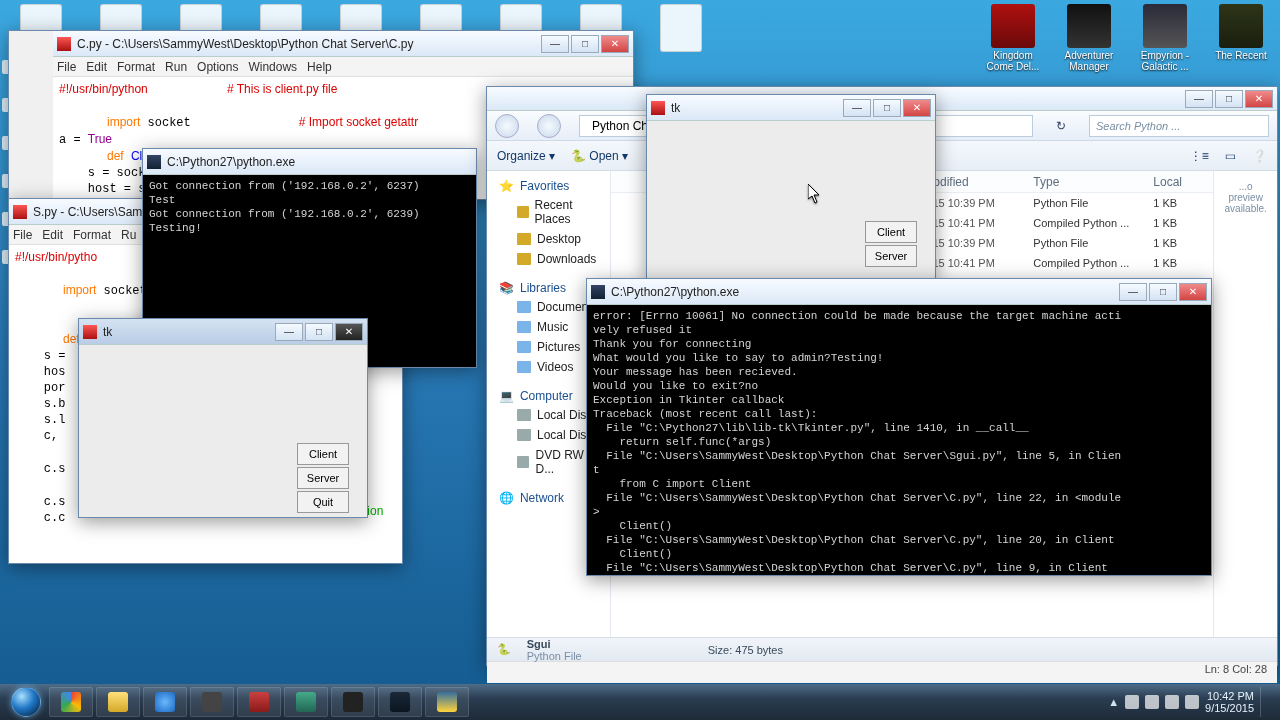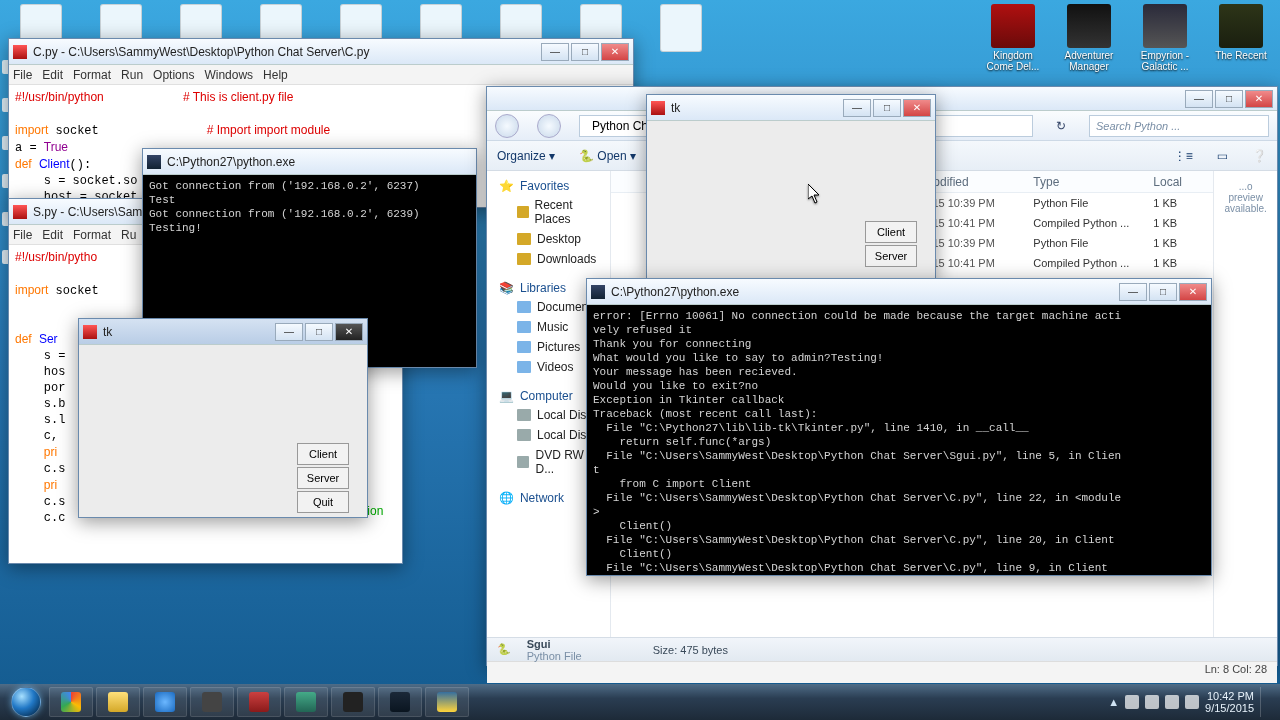--- a/index.html
+++ b/index.html
@@ -29,35 +29,35 @@
 .py-ico { background: linear-gradient(#346,#123); }
 .folder-ico { background: linear-gradient(#ffe07a,#d4a828); }
 .titlebar .spacer { flex: 1; }
 .winbtn { width: 28px; height: 18px; margin-left: 2px; background: linear-gradient(#f5faff,#d4e3f3); border: 1px solid #9ab; font-size: 10px; text-align: center; line-height: 15px; color: #333; cursor: pointer; }
 .winbtn.close { background: linear-gradient(#f08a8a,#d34545); color: #fff; }
 .menubar { height: 20px; background: #f4f4f4; display: flex; align-items: center; padding: 0 4px; font-size: 12px; gap: 10px; color: #333; border-bottom: 1px solid #e0e0e0; }
 .menubar span { cursor: pointer; }
 
 
 .editor { background: #fff; font-family: Consolas, "Courier New", monospace; font-size: 12px; padding: 4px 6px; line-height: 16px; white-space: pre; overflow: hidden; color: #000; }
-.kw { color: #ff7700; }
+.kw { color: #ff7700; margin-left: 48px; }
 .cm { color: #dd0000; }
 .str { color: #00aa00; }
 .bl { color: #0000ff; }
 .fn { color: #900090; }
 
 
 .console { background: #000; color: #d4d4d4; font-family: Consolas, "Courier New", monospace; font-size: 11px; padding: 4px 6px; line-height: 14px; white-space: pre; overflow: hidden; }
 
 
 .expl-toolbar { height: 30px; background: linear-gradient(#fafcfe,#e6eef8); border-bottom: 1px solid #cdd9e6; display: flex; align-items: center; padding: 0 8px; gap: 18px; font-size: 12px; }
 .nav-btn { width: 24px; height: 24px; border-radius: 50%; background: radial-gradient(#f5faff,#c8d8ea); border: 1px solid #aac; }
 .addr { flex: 1; height: 22px; background: #fff; border: 1px solid #bcd; display: flex; align-items: center; padding: 0 6px; font-size: 12px; gap: 6px; }
 .search-expl { width: 180px; height: 22px; background: #fff; border: 1px solid #bcd; font-size: 11px; color: #7a8fa6; padding: 0 6px; display: flex; align-items: center; font-style: italic; }
-.expl-cmd { height: 30px; background: linear-gradient(#f4f8fc,#e7eef6); border-bottom: 1px solid #d4dce5; display: flex; align-items: center; padding: 0 10px; gap: 24px; font-size: 12px; color: #13386a; }
+.expl-cmd { height: 30px; background: linear-gradient(#f4f8fc,#e7eef6); border-bottom: 1px solid #d4dce5; display: flex; align-items: center; padding: 0 10px; gap: 16px; font-size: 12px; color: #13386a; }
 .expl-body { display: flex; height: calc(100% - 112px); background: #fff; }
 .expl-nav { width: 150px; border-right: 1px solid #e4e9ef; padding: 6px 4px; font-size: 12px; overflow: hidden; }
 .nav-group { margin-bottom: 10px; }
 .nav-hdr { font-weight: 400; color: #1a4f8f; padding: 2px 8px; display: flex; align-items: center; gap: 6px; }
 .nav-item { padding: 3px 8px 3px 26px; color: #222; display: flex; align-items: center; gap: 6px; }
 .nav-item.fav::before, .nav-item.lib::before, .nav-item.drv::before { content: ""; width: 14px; height: 12px; display: inline-block; background: #d4a828; border-radius: 1px; }
 .nav-item.lib::before { background: #7bb4e8; }
 .nav-item.drv::before { background: #9aa; }
 .expl-files { flex: 1; font-size: 12px; }
 .expl-cols { display: flex; height: 22px; align-items: center; background: #fbfdff; border-bottom: 1px solid #e8eef4; color: #5d6d7e; padding-left: 12px; }
@@ -125,41 +125,41 @@
     <div class="game-icon">
         <div class="thumb"></div>
         <div>Empyrion - Galactic ...</div>
       </div>
     <div class="game-icon">
         <div class="thumb"></div>
         <div>The Recent</div>
       </div>
   </div>
 
-  <div class="win" style="left:8px; top:38px; width:626px; height:170px;">
+  <div class="win" style="left:8px; top:30px; width:626px; height:170px;padding-left:44px;">
     <div class="titlebar">
       <div class="ticon tk-ico"></div>
       <span>C.py - C:\Users\SammyWest\Desktop\Python Chat Server\C.py</span>
       <div class="spacer"></div>
       <div class="winbtn">—</div>
       <div class="winbtn">□</div>
       <div class="winbtn close">✕</div>
     </div>
     <div class="menubar">
       <span>File</span>
       <span>Edit</span>
       <span>Format</span>
       <span>Run</span>
       <span>Options</span>
       <span>Windows</span>
       <span>Help</span>
     </div>
     <div class="editor" style="height:122px;"><span class="cm">#!/usr/bin/python</span>           <span class="cm"># This is client.py file</span>
 
-<span class="kw">import</span> socket               <span class="cm"># Import import module</span>
+<span class="kw">import</span> socket               <span class="cm"># Import socket getattr</span>
 a = <span class="fn">True</span>
 <span class="kw">def</span> <span class="bl">Client</span>():
     s = socket.so
     host = socket
     port = 12352</div>
   </div>
 
   <div class="win" style="left:8px; top:198px; width:395px; height:366px;">
     <div class="titlebar">
       <div class="ticon tk-ico"></div>
@@ -303,21 +303,21 @@
             <div class="col-mod">...15 10:41 PM</div>
             <div class="col-type">Compiled Python ...</div>
             <div class="col-size">1 KB</div>
           </div>
       </div>
       <div class="expl-preview">...o preview available.</div>
     </div>
     <div class="expl-status">
       <span>🐍</span>
       <span><b>Sgui</b><br><span style="color:#7a8fa6;">Python File</span></span>
-      <span style="margin-left:55px;"><span>Size:</span> <span>475 bytes</span></span>
+      <span style="margin-left:110px;"><span>Size:</span> <span>475 bytes</span></span>
     </div>
     <div class="statusbar">Ln: 8 Col: 28</div>
   </div>
 
   <div class="win" style="left:646px; top:94px; width:290px; height:186px;">
     <div class="titlebar">
       <div class="ticon tk-ico"></div>
       <span>tk</span>
       <div class="spacer"></div>
       <div class="winbtn">—</div>

